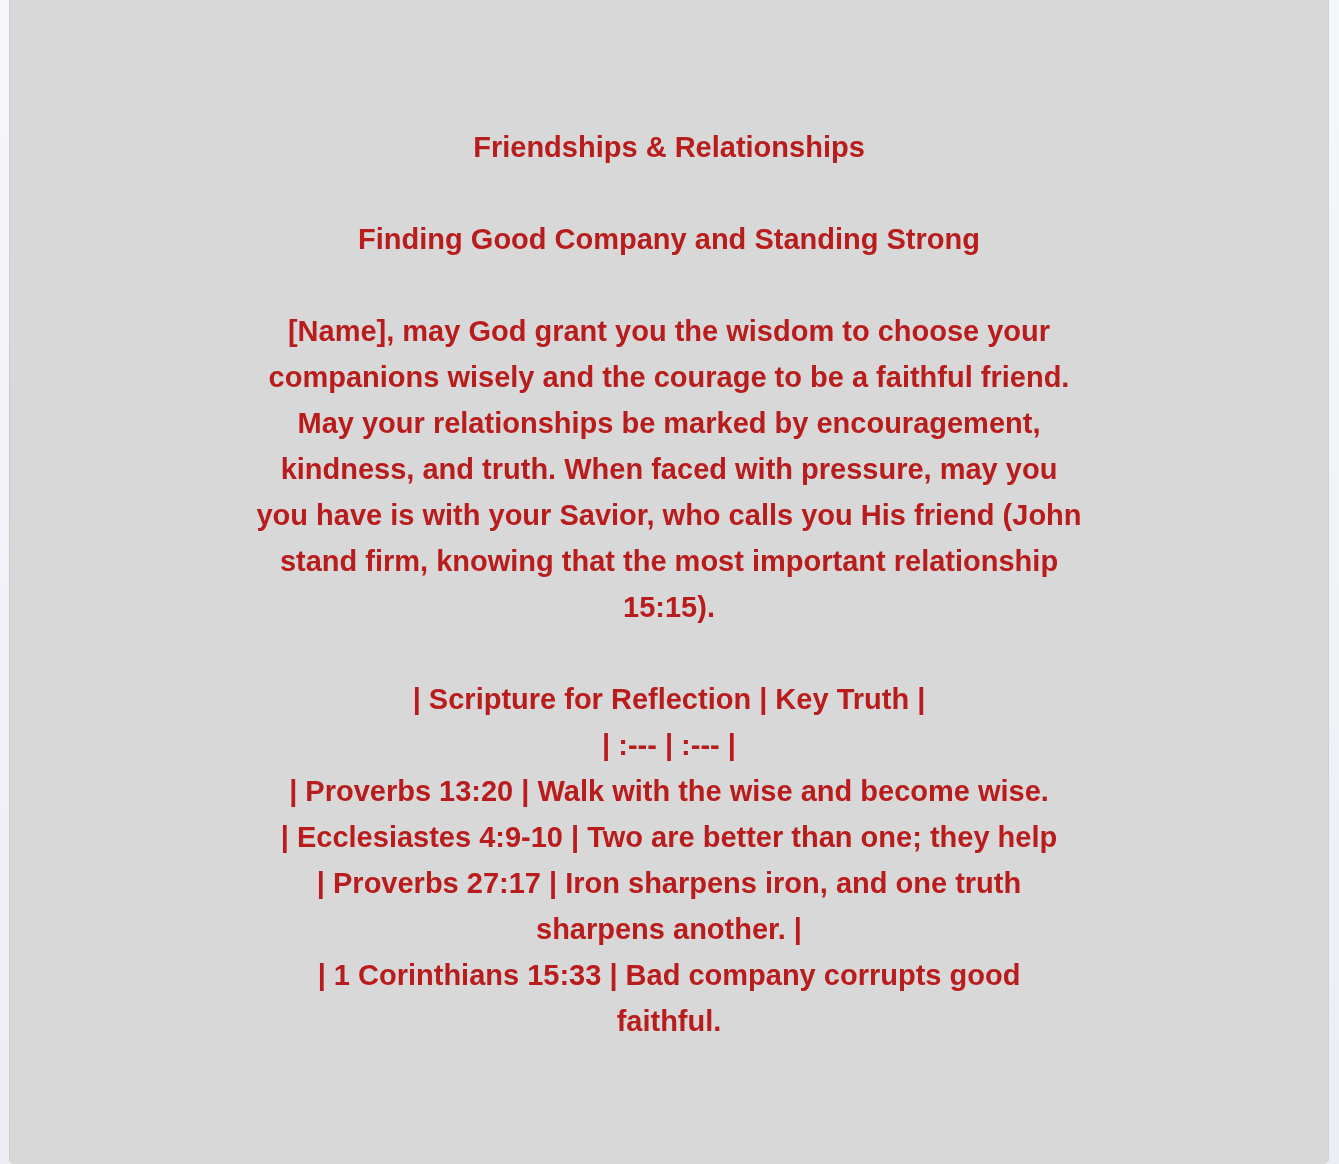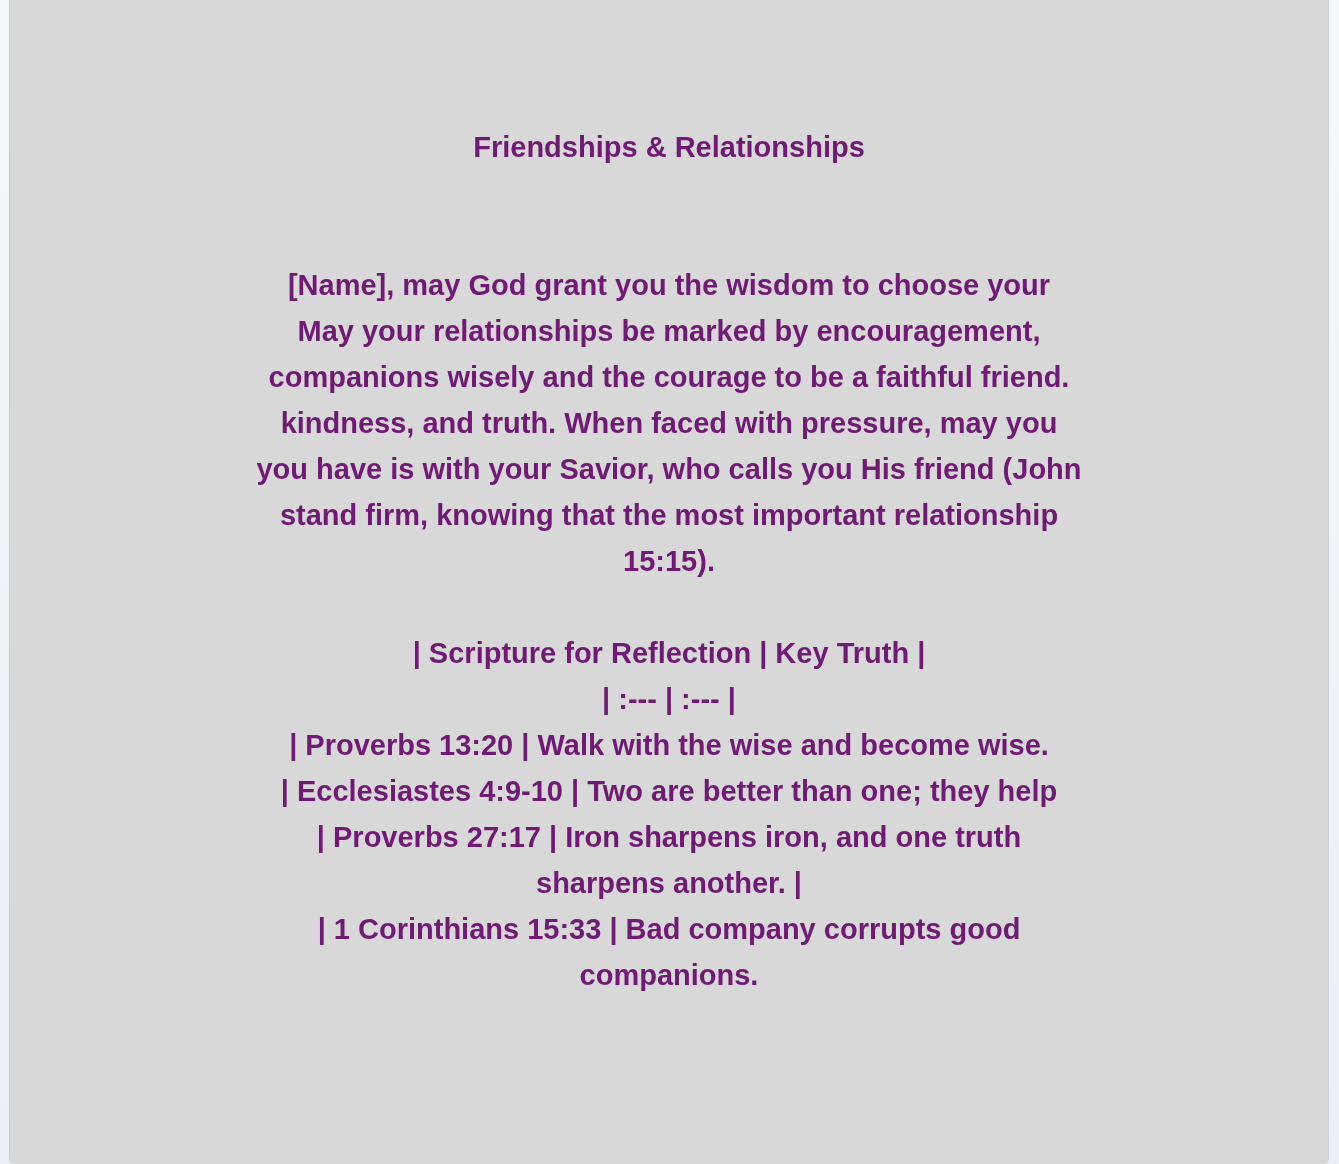--- a/index.html
+++ b/index.html
@@ -34,21 +34,21 @@
     border-right: 1px solid #cfd0d4;
     border-radius: 0 0 5px 5px;
     box-sizing: border-box;
   }
 
   .content {
     width: 1010px;
     margin: 0 auto;
     padding-top: 124px;
     text-align: center;
-    color: #701a75;
+    color: #b91c1c;
     font-weight: 700;
     font-size: 29px;
     line-height: 46px;
   }
   .line {
     height: 46px;
     white-space: nowrap;
   }
   .spacer {
     height: 46px;
@@ -59,34 +59,35 @@
 
 <div class="page-edge left"></div>
 <div class="page-edge right"></div>
 
 <div class="panel">
   <div class="content">
 
     <div class="line">Friendships &amp; Relationships</div>
     <div class="spacer"></div>
 
+    <div class="line">Finding Good Company and Standing Strong</div>
     <div class="spacer"></div>
 
     <div class="line">[Name], may God grant you the wisdom to choose your</div>
+    <div class="line">companions wisely and the courage to be a faithful friend.</div>
     <div class="line">May your relationships be marked by encouragement,</div>
-    <div class="line">companions wisely and the courage to be a faithful friend.</div>
     <div class="line">kindness, and truth. When faced with pressure, may you</div>
     <div class="line">you have is with your Savior, who calls you His friend (John</div>
     <div class="line">stand firm, knowing that the most important relationship</div>
     <div class="line">15:15).</div>
     <div class="spacer"></div>
 
     <div class="line">| Scripture for Reflection | Key Truth |</div>
     <div class="line">| :--- | :--- |</div>
     <div class="line">| Proverbs 13:20 | Walk with the wise and become wise.</div>
     <div class="line">| Ecclesiastes 4:9-10 | Two are better than one; they help</div>
     <div class="line">| Proverbs 27:17 | Iron sharpens iron, and one truth</div>
     <div class="line">sharpens another. |</div>
     <div class="line">| 1 Corinthians 15:33 | Bad company corrupts good</div>
-    <div class="line">companions.</div>
+    <div class="line">faithful.</div>
 
   </div>
 </div>
 
 </body></html>

